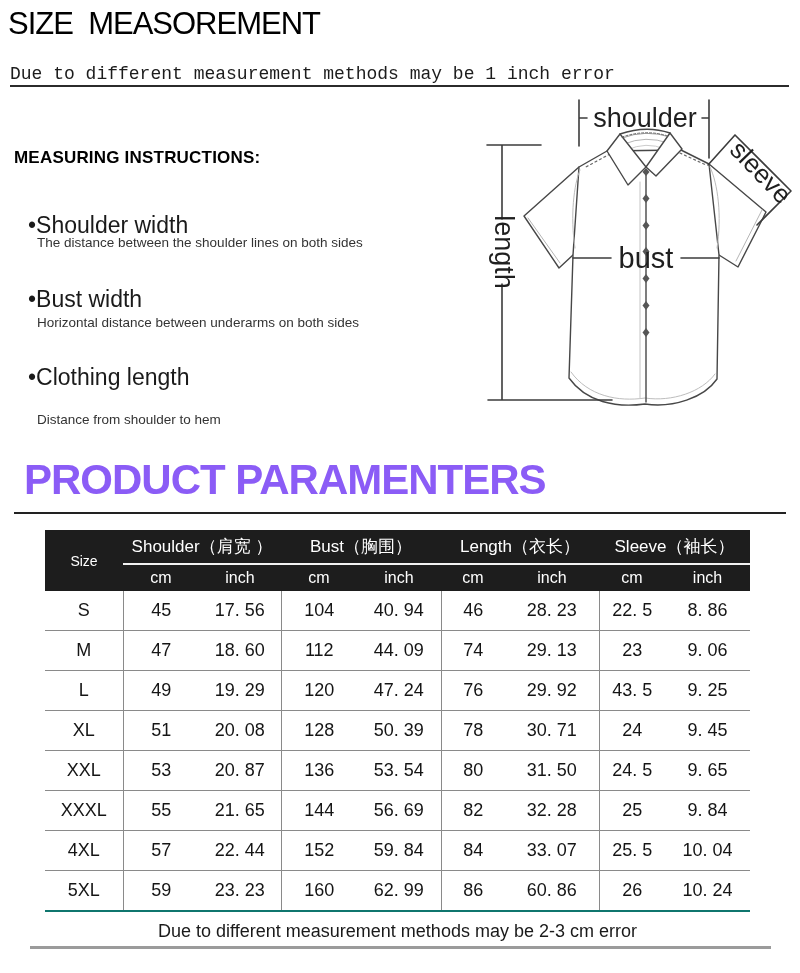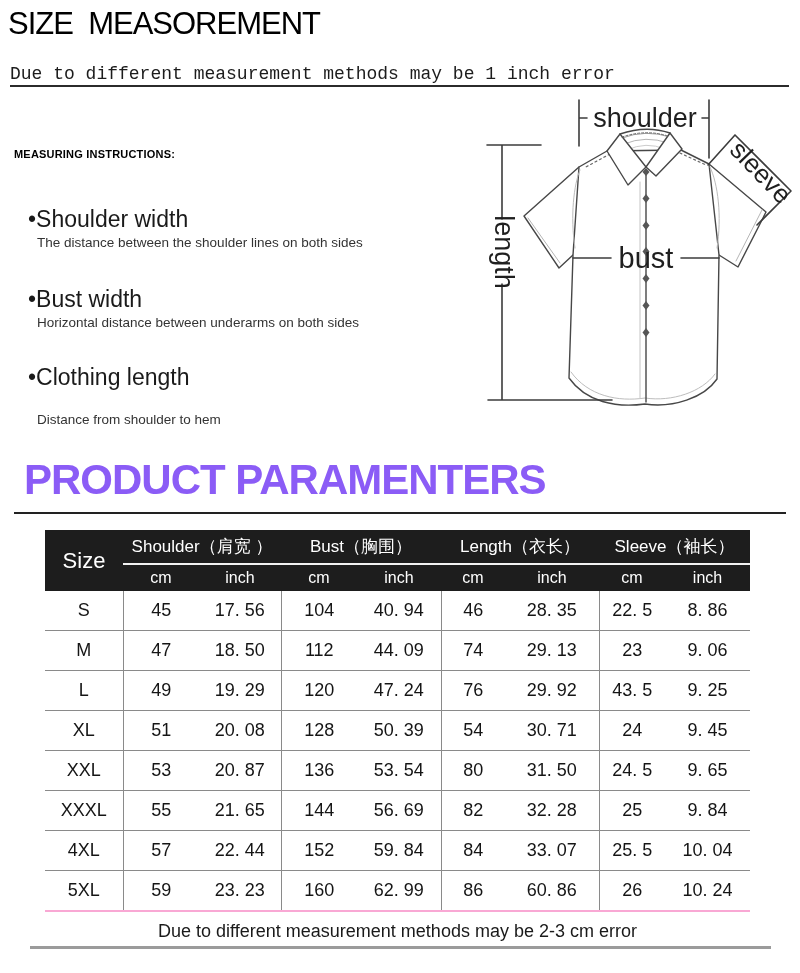--- a/index.html
+++ b/index.html
@@ -15,46 +15,46 @@
     left:8px;top:6px;font-size:31px;font-weight:normal;letter-spacing:-1px;
     color:#000000;white-space:pre;
   }
   .sub-note{
     left:10px;top:64px;font-family:Liberation Mono, monospace;
     font-size:18px;color:#1c1c1c;
   }
   .rule-top{left:10px;top:85px;width:779px;height:2px;background:#2b2b2b;}
 
   
-  .mi-heading{left:14px;top:148px;font-size:11px;font-weight:bold;color:#000;letter-spacing:.2px;}
+  .mi-heading{left:14px;top:148px;font-size:17px;font-weight:bold;color:#000;letter-spacing:.2px;}
   .mi-title{font-size:23px;color:#1a1a1a;}
   .mi-desc{font-size:13.5px;color:#333;}
-  .mi-t1{left:28px;top:206px;} .mi-d1{left:37px;top:235px;}
+  .mi-t1{left:28px;top:212px;} .mi-d1{left:37px;top:235px;}
   .mi-t2{left:28px;top:286px;} .mi-d2{left:37px;top:315px;}
   .mi-t3{left:28px;top:364px;} .mi-d3{left:37px;top:412px;}
 
   
   .diagram{left:458px;top:88px;width:342px;height:360px;}
 
   
   .product-title{left:24px;top:456px;font-size:42px;font-weight:bold;letter-spacing:-1px;color:#8b5cf6;}
   .rule-mid{left:14px;top:512px;width:772px;height:2px;background:#222;}
 
   
   .size-table-wrap{left:45px;top:530px;width:705px;}
   table.size-table{border-collapse:collapse;table-layout:fixed;width:705px;}
   table.size-table th,table.size-table td{padding:0;text-align:center;font-weight:normal;}
   thead th{background:#1d1d1d;color:#fff;}
   thead .group-label{font-size:17px;height:33px;border-bottom:2px solid #f2f2f2;}
-  thead .size-label{font-size:22px;}
+  thead .size-label{font-size:14px;}
   thead .sub-label{font-size:16px;height:26px;}
   tbody th,tbody td{font-size:18px;height:39px;color:#151515;background:#fff;}
   tbody tr+tr th,tbody tr+tr td{border-top:1px solid #8a8a8a;}
   tbody .group-end{border-right:1px solid #8a8a8a;}
-  tfoot td{border-top:2px solid #f9a8d4;font-size:18px;height:38px;color:#1a1a1a;}
+  tfoot td{border-top:2px solid #0f766e;font-size:18px;height:38px;color:#1a1a1a;}
   .rule-bottom{left:30px;top:946px;width:741px;height:3px;background:#9b9b9b;}
 </style>
 </head>
 <body>
 
 <div class="abs main-title">SIZE  MEASOREMENT</div>
 <div class="abs sub-note">Due to different measurement methods may be 1 inch error</div>
 <div class="abs rule-top"></div>
 
 <div class="abs mi-heading">MEASURING INSTRUCTIONS:</div>
@@ -161,28 +161,28 @@
       </tr>
     </thead>
     <tbody>
         <tr>
           <th class="group-end">S</th>
           <td>45</td>
           <td class="group-end">17. 56</td>
           <td>104</td>
           <td class="group-end">40. 94</td>
           <td>46</td>
-          <td class="group-end">28. 35</td>
+          <td class="group-end">28. 23</td>
           <td>22. 5</td>
           <td>8. 86</td>
         </tr>
         <tr>
           <th class="group-end">M</th>
           <td>47</td>
-          <td class="group-end">18. 50</td>
+          <td class="group-end">18. 60</td>
           <td>112</td>
           <td class="group-end">44. 09</td>
           <td>74</td>
           <td class="group-end">29. 13</td>
           <td>23</td>
           <td>9. 06</td>
         </tr>
         <tr>
           <th class="group-end">L</th>
           <td>49</td>
@@ -193,21 +193,21 @@
           <td class="group-end">29. 92</td>
           <td>43. 5</td>
           <td>9. 25</td>
         </tr>
         <tr>
           <th class="group-end">XL</th>
           <td>51</td>
           <td class="group-end">20. 08</td>
           <td>128</td>
           <td class="group-end">50. 39</td>
-          <td>54</td>
+          <td>78</td>
           <td class="group-end">30. 71</td>
           <td>24</td>
           <td>9. 45</td>
         </tr>
         <tr>
           <th class="group-end">XXL</th>
           <td>53</td>
           <td class="group-end">20. 87</td>
           <td>136</td>
           <td class="group-end">53. 54</td>

